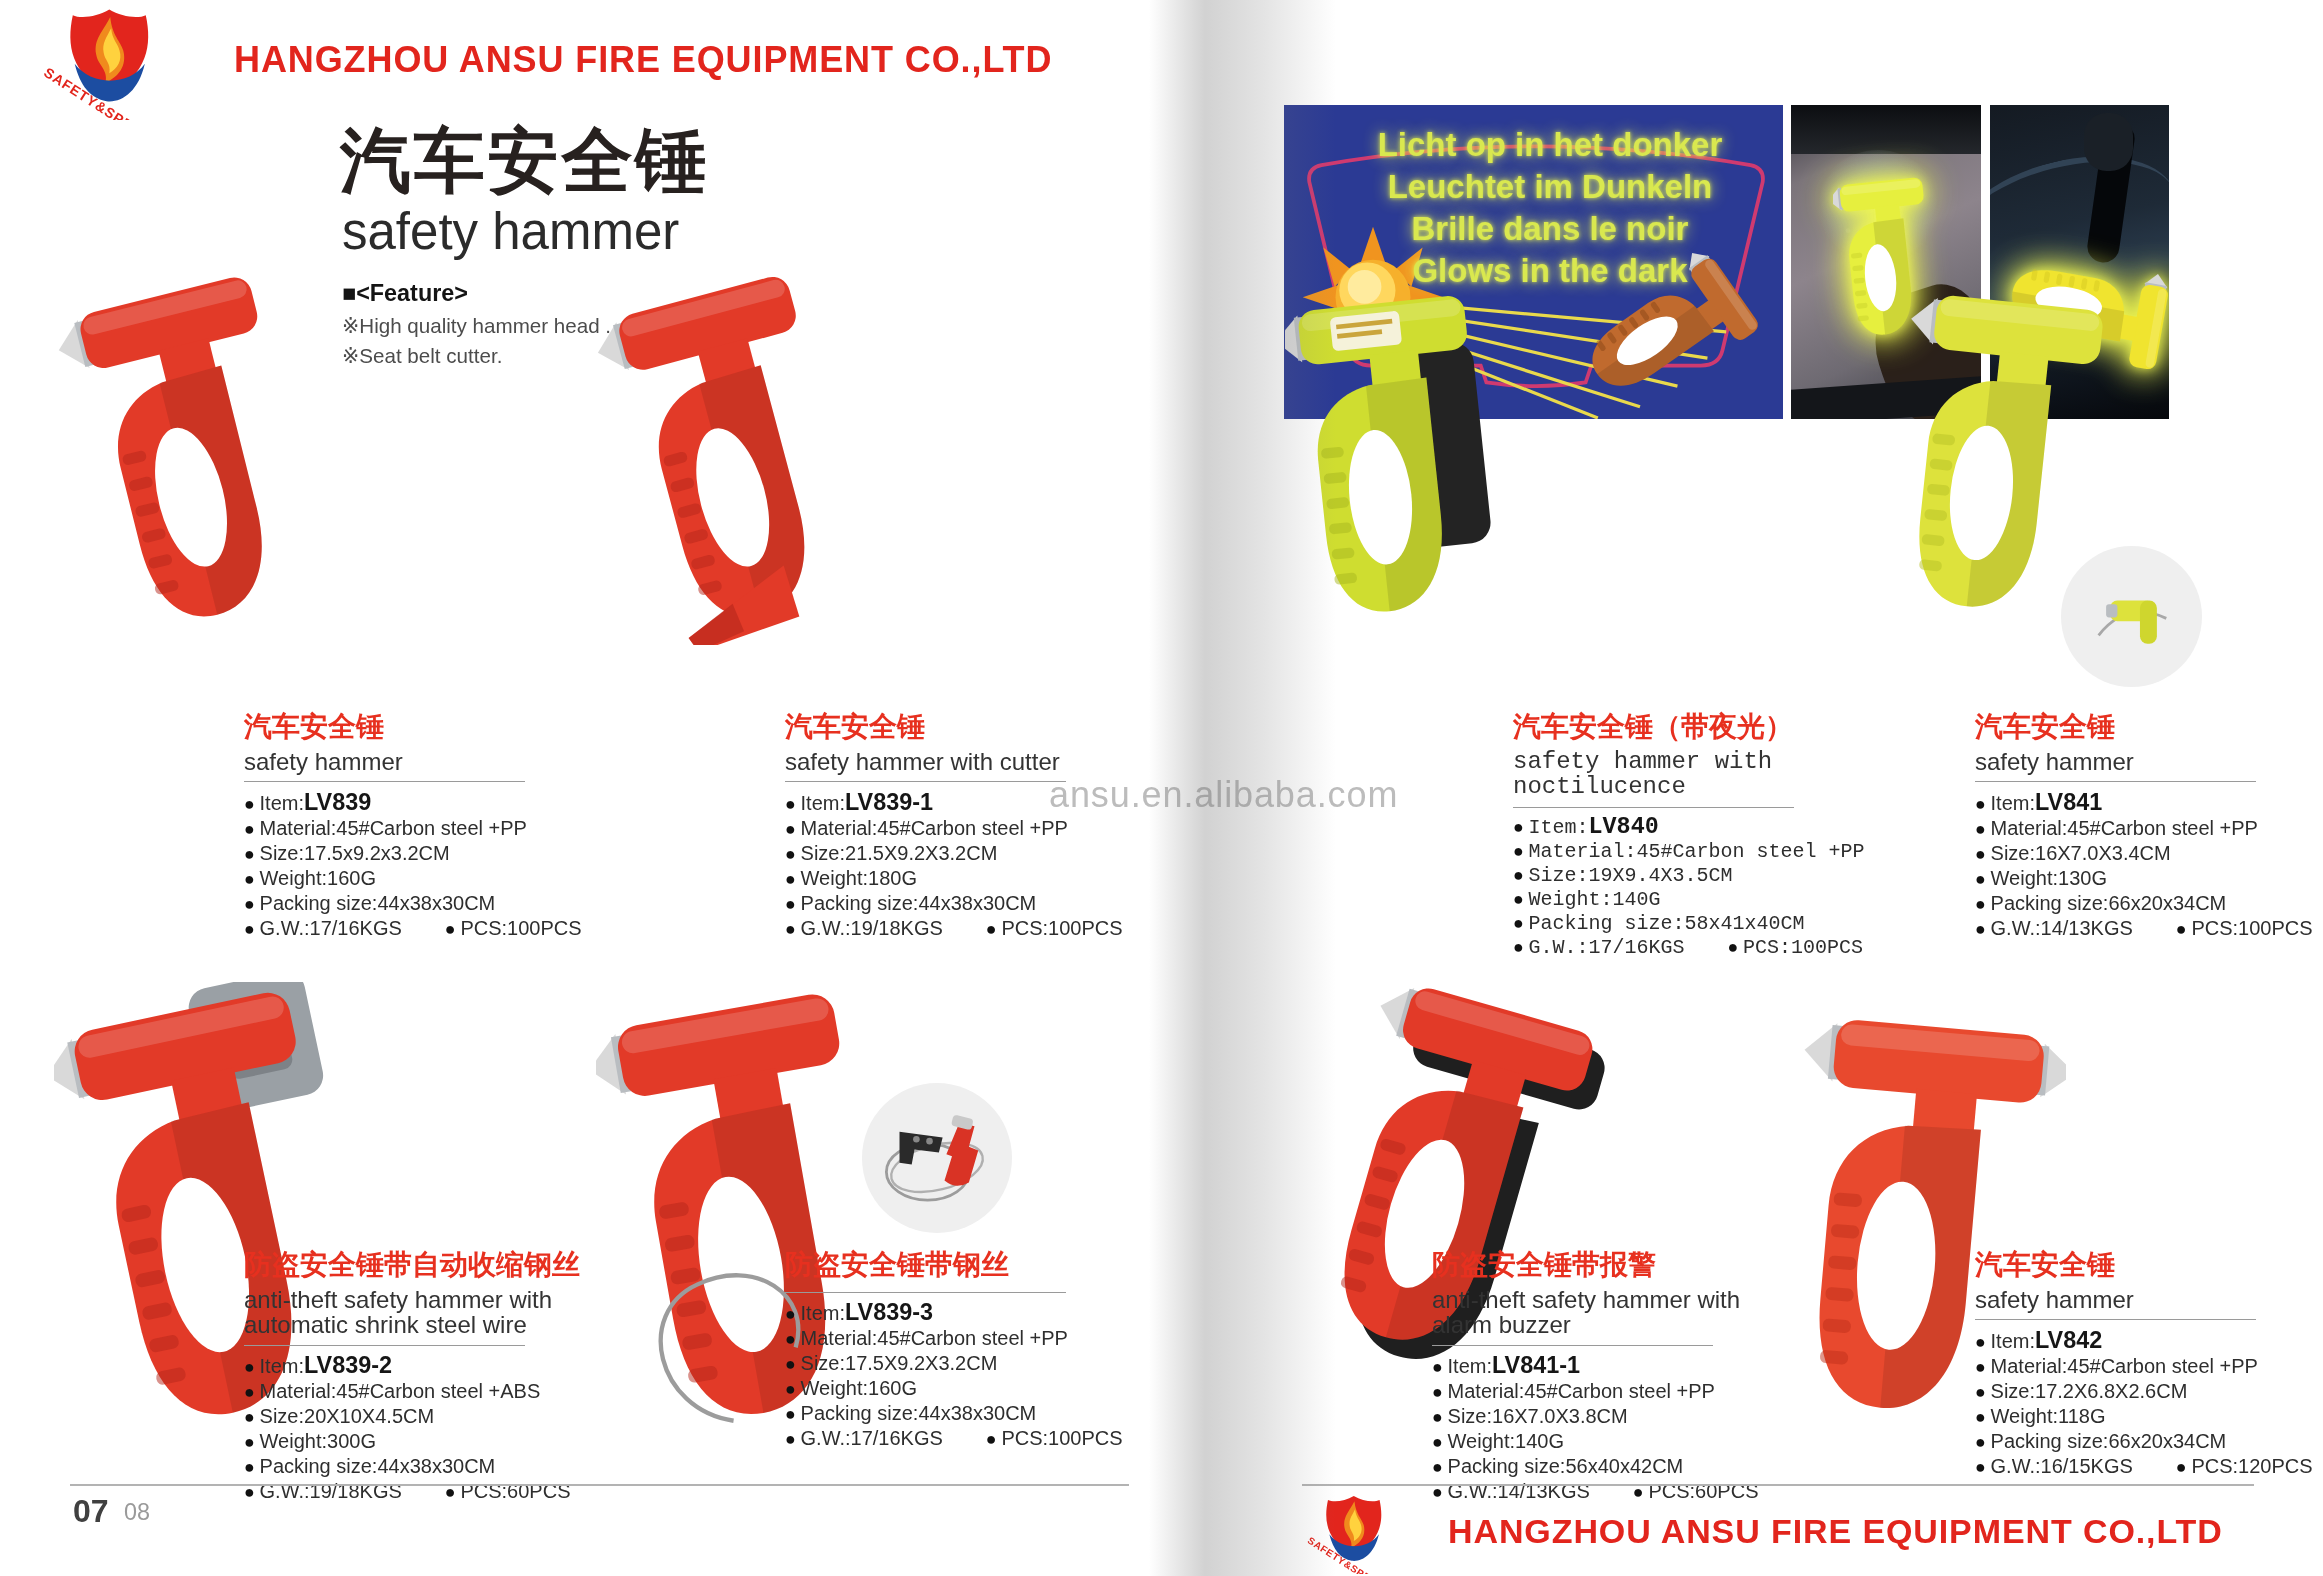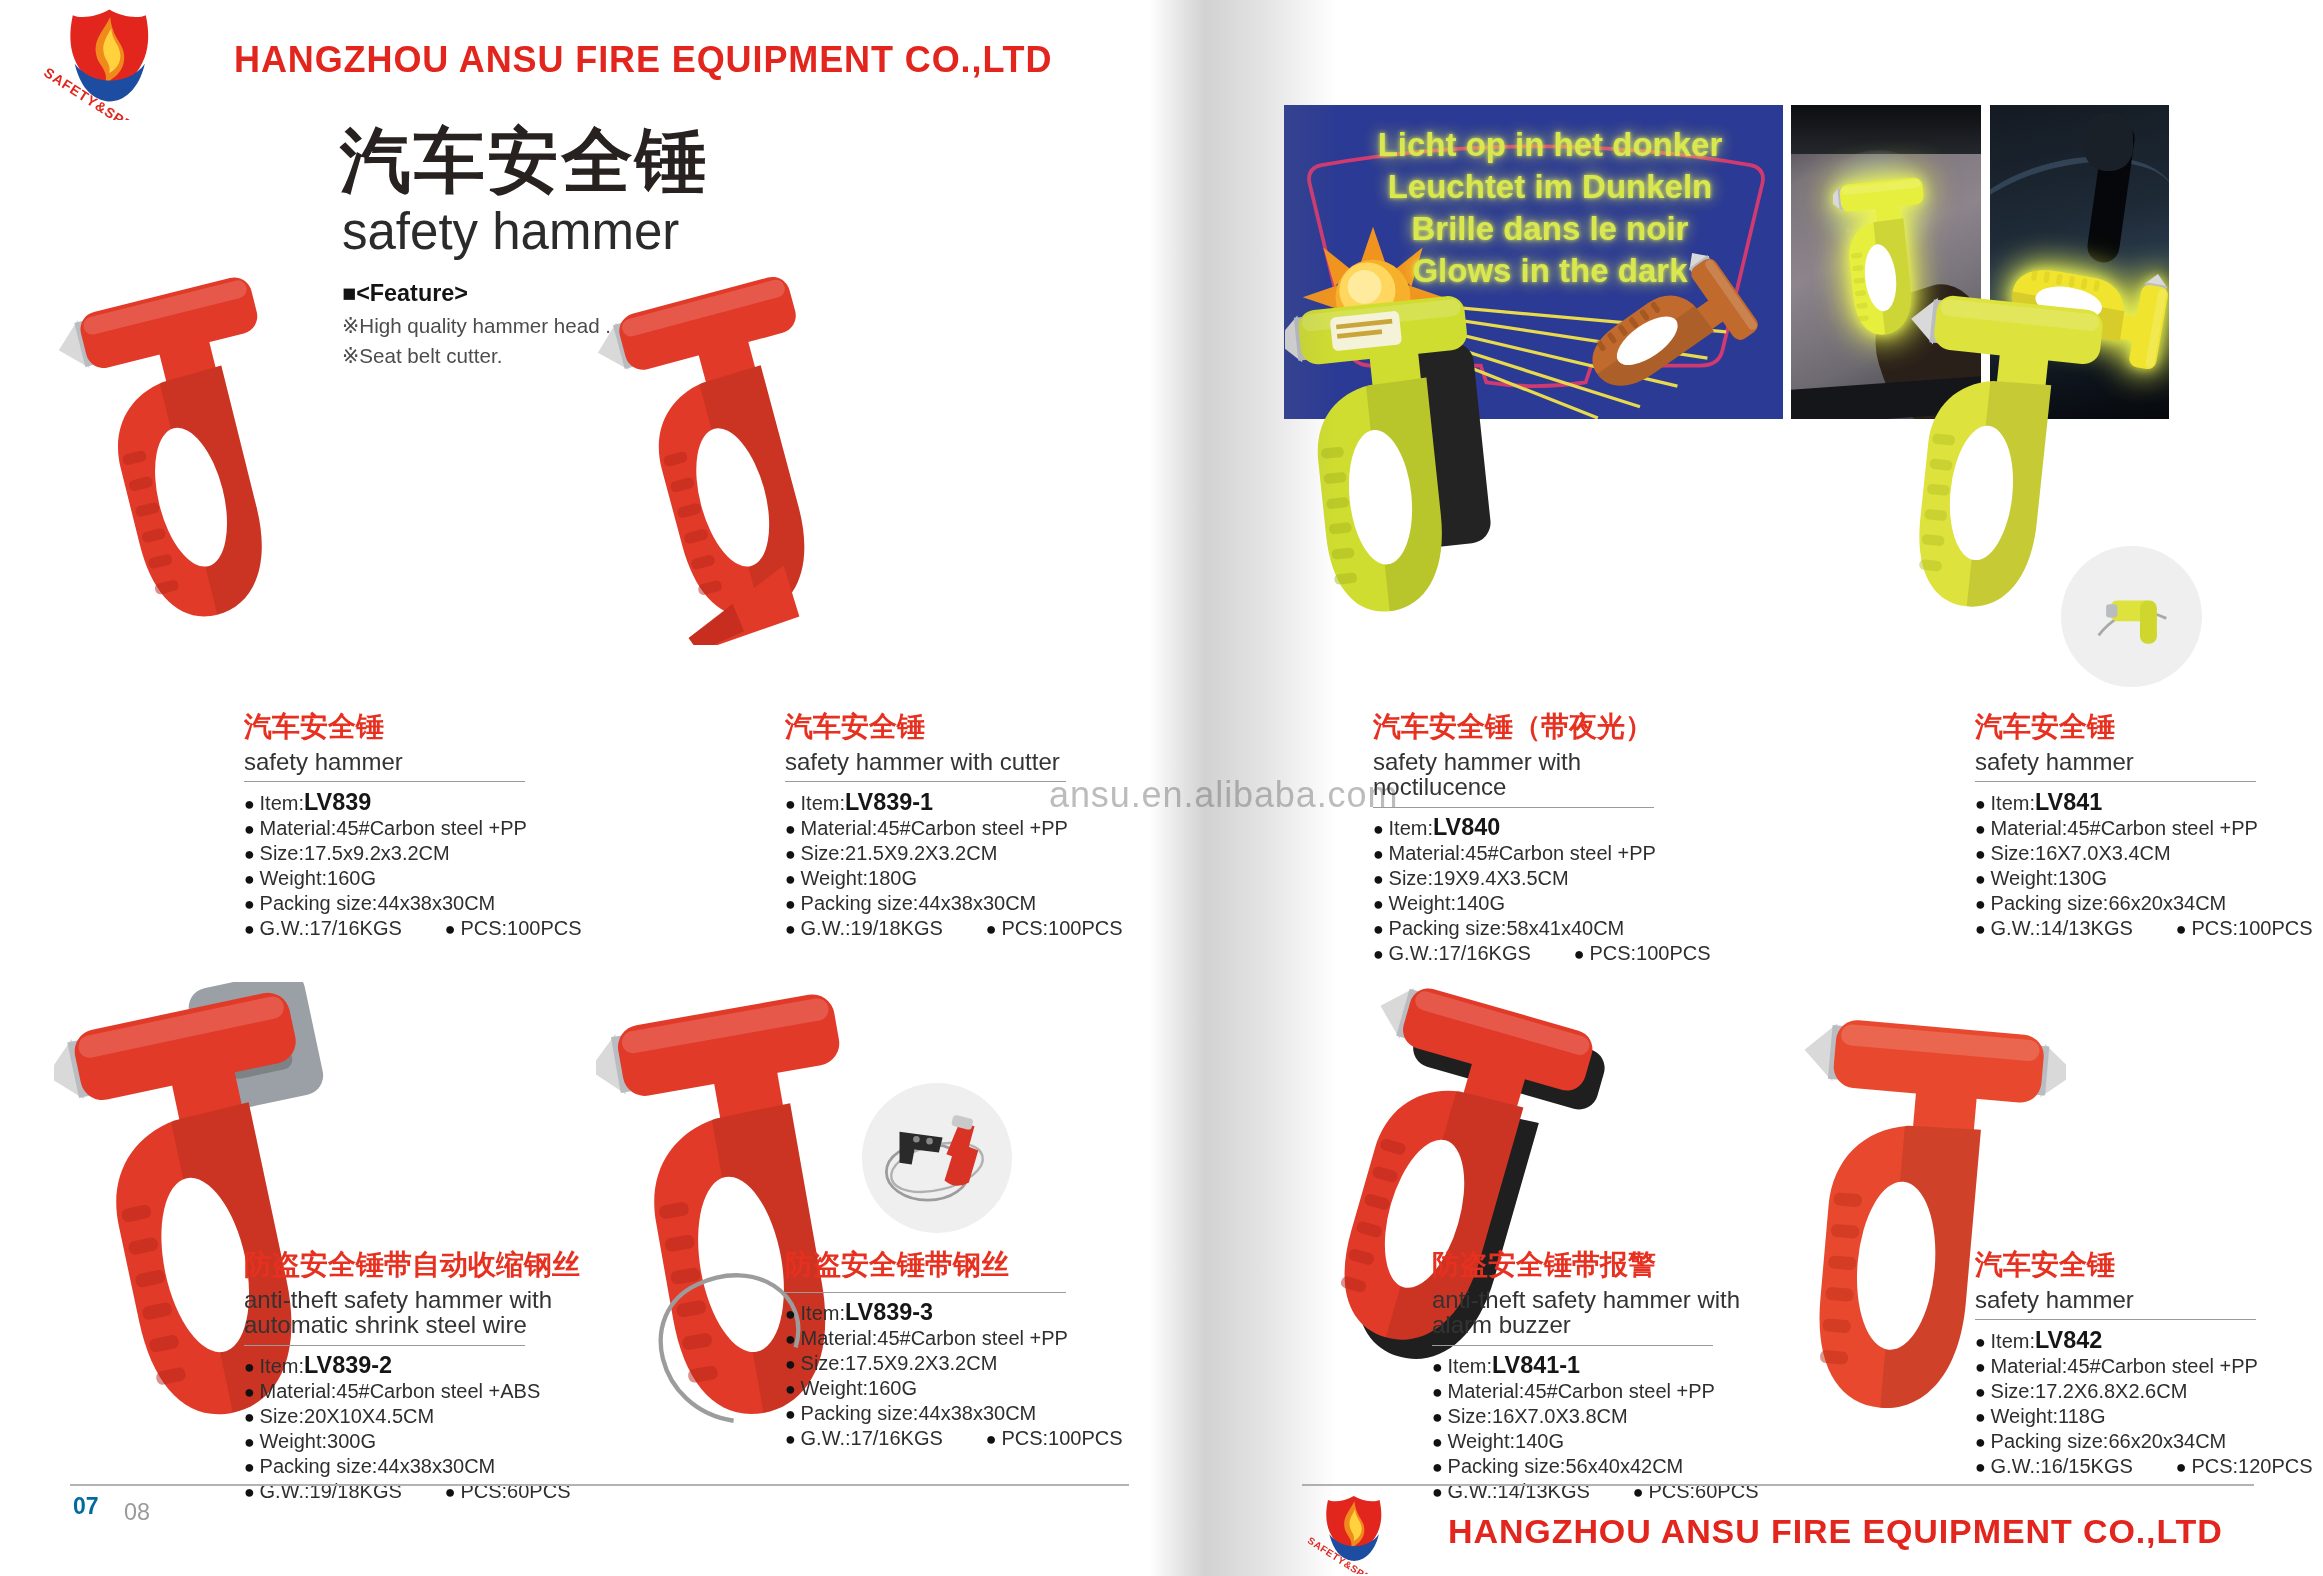--- a/index.html
+++ b/index.html
@@ -49,21 +49,21 @@
   .p-spec{font-size:20px;color:#2e2e2e;line-height:24px;white-space:nowrap;}
   .p-spec .seg::before{content:"●";font-size:18px;margin-right:4.7px;color:#111;}
   .p-spec b{font-size:23.4px;font-weight:bold;color:#161616;}
   .p-spec.last .seg + .seg{margin-left:43px;}
 
   
   .inset{border-radius:50%;background:#efefef;overflow:hidden;}
 
   
   .rule{height:1.9px;background:#b3b3b3;}
-  .pageno-left{font-size:23px;font-weight:bold;color:#0369a1;}
+  .pageno-left{font-size:32px;font-weight:bold;color:#404040;}
   .pageno-right{font-size:23.4px;color:#9a9a9a;}
   .footer-company{color:#e2251d;font-weight:bold;font-size:34px;letter-spacing:0.9px;white-space:nowrap;}
 </style>
 </head>
 <body>
 
 <div class="page">
 
   <div class="abs" id="logo-top" style="left:39px;top:3.7px;width:178px;height:116px;"><svg viewBox="0 0 190 124" width="100%" height="100%">
         <path d="M75,6 C88,14 106,16 114,12 C121,44 116,74 75,98 C34,74 29,44 36,12 C44,16 62,14 75,6 Z" fill="#e2251d"></path>
@@ -366,21 +366,21 @@
         <div class="p-cn">汽车安全锤</div>
         <div class="p-en">safety hammer with cutter</div>
         <div class="p-divider"></div>
         <div class="p-spec"><span class="seg"><i>Item:</i><b>LV839-1</b></span></div>
         <div class="p-spec"><span class="seg"><i>Material:</i><span>45#Carbon steel +PP</span></span></div>
         <div class="p-spec"><span class="seg"><i>Size:</i><span>21.5X9.2X3.2CM</span></span></div>
         <div class="p-spec"><span class="seg"><i>Weight:</i><span>180G</span></span></div>
         <div class="p-spec"><span class="seg"><i>Packing size:</i><span>44x38x30CM</span></span></div>
         <div class="p-spec last"><span class="seg"><i>G.W.:</i><span>19/18KGS</span></span><span class="seg"><i>PCS:</i><span>100PCS</span></span></div>
       </div>
-      <div class="p-card" style="left: 1373px; top: 708px;">
+      <div class="p-card" style="left: 1513px; top: 708px; font-family: Liberation Mono, monospace;">
         <div class="p-cn">汽车安全锤（带夜光）</div>
         <div class="p-en">safety hammer with noctilucence</div>
         <div class="p-divider"></div>
         <div class="p-spec"><span class="seg"><i>Item:</i><b>LV840</b></span></div>
         <div class="p-spec"><span class="seg"><i>Material:</i><span>45#Carbon steel +PP</span></span></div>
         <div class="p-spec"><span class="seg"><i>Size:</i><span>19X9.4X3.5CM</span></span></div>
         <div class="p-spec"><span class="seg"><i>Weight:</i><span>140G</span></span></div>
         <div class="p-spec"><span class="seg"><i>Packing size:</i><span>58x41x40CM</span></span></div>
         <div class="p-spec last"><span class="seg"><i>G.W.:</i><span>17/16KGS</span></span><span class="seg"><i>PCS:</i><span>100PCS</span></span></div>
       </div>

